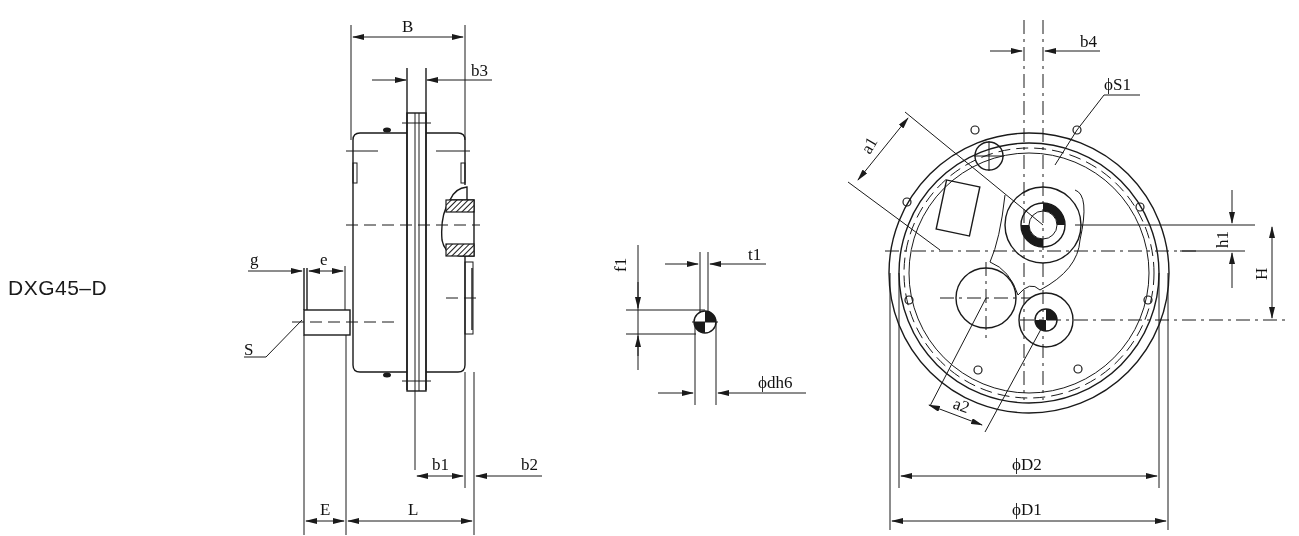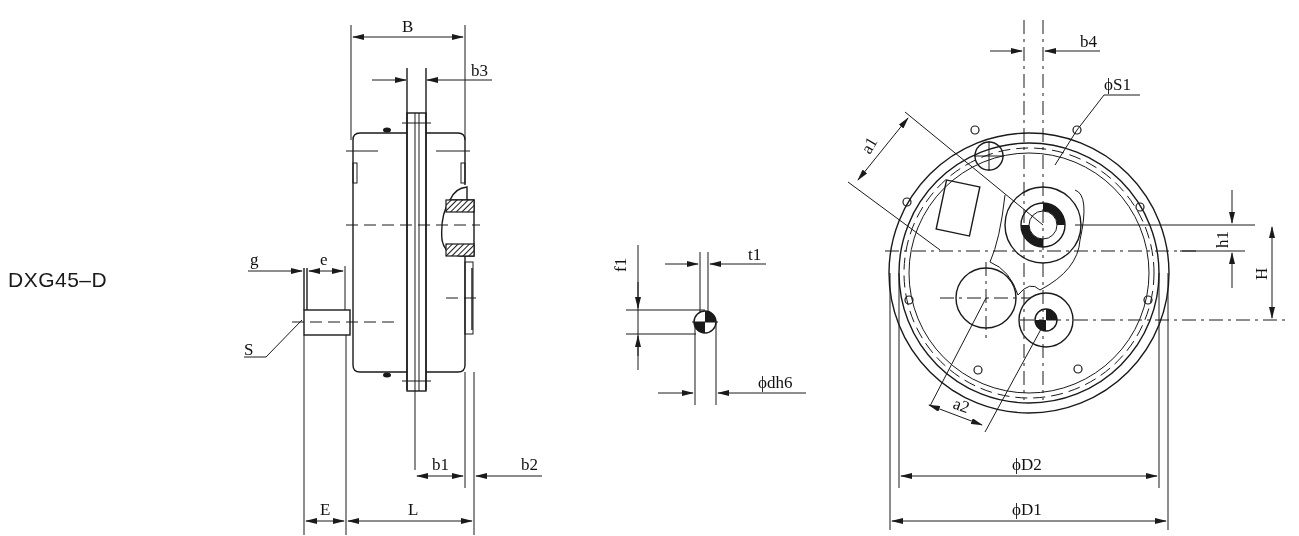--- a/index.html
+++ b/index.html
@@ -1,17 +1,17 @@
 <!DOCTYPE html>
 <html><head>
 <meta charset="utf-8">
 <style>
   html, body { margin: 0; padding: 0; background: #ffffff; }
   body { width: 1299px; height: 536px; position: relative; overflow: hidden; font-family: "Liberation Sans", sans-serif; }
-  .model-label { position: absolute; left: 8px; top: 268px; font-family: "Liberation Sans", sans-serif; font-size: 21px; color: #1a1a1a; letter-spacing: 0.5px; }
+  .model-label { position: absolute; left: 8px; top: 276px; font-family: "Liberation Sans", sans-serif; font-size: 21px; color: #1a1a1a; letter-spacing: 0.5px; }
   svg.drawing { position: absolute; left: 0; top: 0; }
   .dim-text { font-family: "Liberation Serif", serif; font-size: 17px; fill: #111; }
   .ln { stroke: #1a1a1a; stroke-width: 1.4; fill: none; }
   .thin { stroke: #1a1a1a; stroke-width: 1; fill: none; }
   .dash { stroke: #1a1a1a; stroke-width: 1; fill: none; stroke-dasharray: 14 5 3 5; }
   .dash2 { stroke: #1a1a1a; stroke-width: 1; fill: none; stroke-dasharray: 12 6; }
   .hatch { fill: url(#hatchPat); stroke: #1a1a1a; stroke-width: 1.2; }
 </style>
 </head>
 <body>

